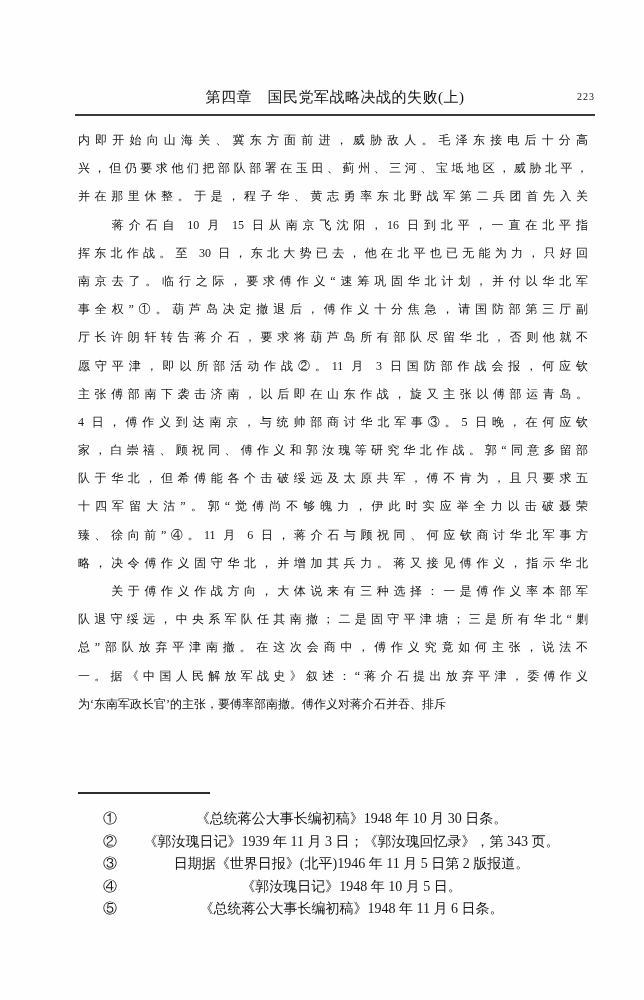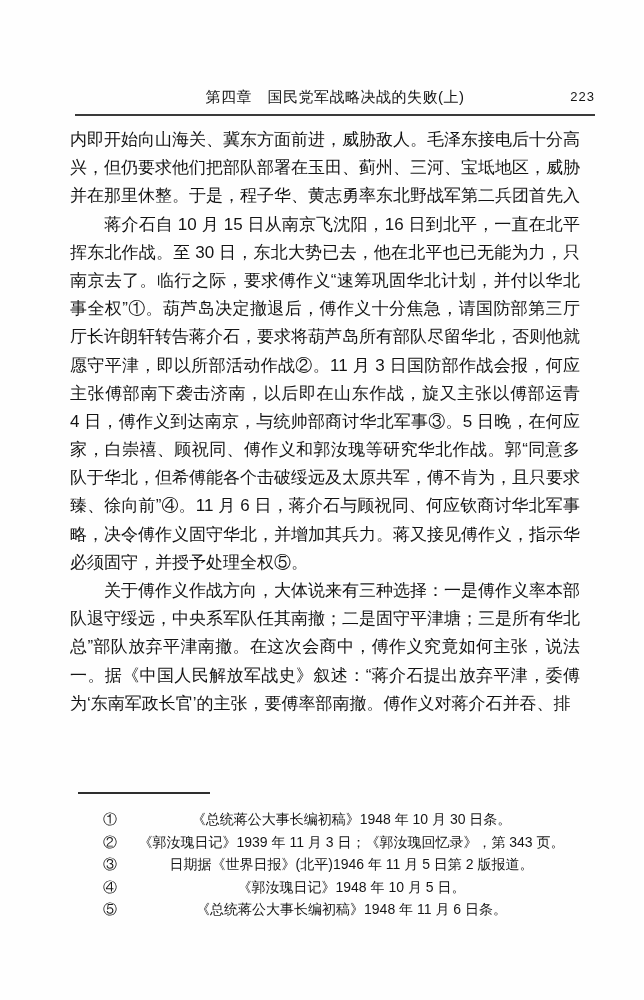--- a/index.html
+++ b/index.html
@@ -6,59 +6,59 @@
     margin: 0;
     padding: 0;
     background: #ffffff;
   }
   .page {
     position: relative;
     width: 643px;
     height: 1000px;
     background: #fefefe;
     overflow: hidden;
-    font-family: Liberation Sans, sans-serif;
+    font-family: Liberation Serif, serif;
     color: #161616;
   }
   
   .running-header {
     position: absolute;
     top: 87px;
     left: 75px;
     width: 520px;
     height: 20px;
     line-height: 20px;
     text-align: center;
     font-size: 15px;
     letter-spacing: 0.5px;
     color: #131313;
   }
   .pagenum {
     position: absolute;
     right: 0;
     top: 0;
-    font-size: 13px;
+    font-size: 10px;
     letter-spacing: 1px;
     color: #131313;
   }
   .header-rule {
     position: absolute;
     top: 114px;
     left: 75px;
     width: 520px;
     height: 2px;
     background: #3a3a3a;
   }
   
   .body-text {
     position: absolute;
     top: 126px;
-    left: 70px;
+    left: 78px;
     width: 510px;
-    font-size: 17px;
+    font-size: 12px;
     line-height: 28.2px;
     color: #141414;
   }
   .line {
     text-align: justify;
     text-align-last: justify;
     text-justify: inter-character;
     white-space: pre-wrap;
     height: 28.2px;
     overflow: hidden;
@@ -115,23 +115,23 @@
       <div class="line">　　蒋介石自 10 月 15 日从南京飞沈阳，16 日到北平，一直在北平指</div>
       <div class="line">挥东北作战。至 30 日，东北大势已去，他在北平也已无能为力，只好回</div>
       <div class="line">南京去了。临行之际，要求傅作义“速筹巩固华北计划，并付以华北军</div>
       <div class="line">事全权”①。葫芦岛决定撤退后，傅作义十分焦急，请国防部第三厅副</div>
       <div class="line">厅长许朗轩转告蒋介石，要求将葫芦岛所有部队尽留华北，否则他就不</div>
       <div class="line">愿守平津，即以所部活动作战②。11 月 3 日国防部作战会报，何应钦</div>
       <div class="line">主张傅部南下袭击济南，以后即在山东作战，旋又主张以傅部运青岛。</div>
       <div class="line">4 日，傅作义到达南京，与统帅部商讨华北军事③。5 日晚，在何应钦</div>
       <div class="line">家，白崇禧、顾祝同、傅作义和郭汝瑰等研究华北作战。郭“同意多留部</div>
       <div class="line">队于华北，但希傅能各个击破绥远及太原共军，傅不肯为，且只要求五</div>
+      <div class="line">十四军留大沽”。郭“觉傅尚不够魄力，伊此时实应举全力以击破聂荣</div>
       <div class="line">臻、徐向前”④。11 月 6 日，蒋介石与顾祝同、何应钦商讨华北军事方</div>
       <div class="line">略，决令傅作义固守华北，并增加其兵力。蒋又接见傅作义，指示华北</div>
-      <div class="line last">必须固守，并授予处理全权⑤。</div>
       <div class="line">　　关于傅作义作战方向，大体说来有三种选择：一是傅作义率本部军</div>
       <div class="line">队退守绥远，中央系军队任其南撤；二是固守平津塘；三是所有华北“剿</div>
       <div class="line">总”部队放弃平津南撤。在这次会商中，傅作义究竟如何主张，说法不</div>
       <div class="line">一。据《中国人民解放军战史》叙述：“蒋介石提出放弃平津，委傅作义</div>
       <div class="line last">为‘东南军政长官’的主张，要傅率部南撤。傅作义对蒋介石并吞、排斥</div>
     </div>
   <div class="foot-sep"></div>
   <div class="footnotes" id="footnotes">
       <div class="footnote">
     <span class="fn-marker">①</span>

